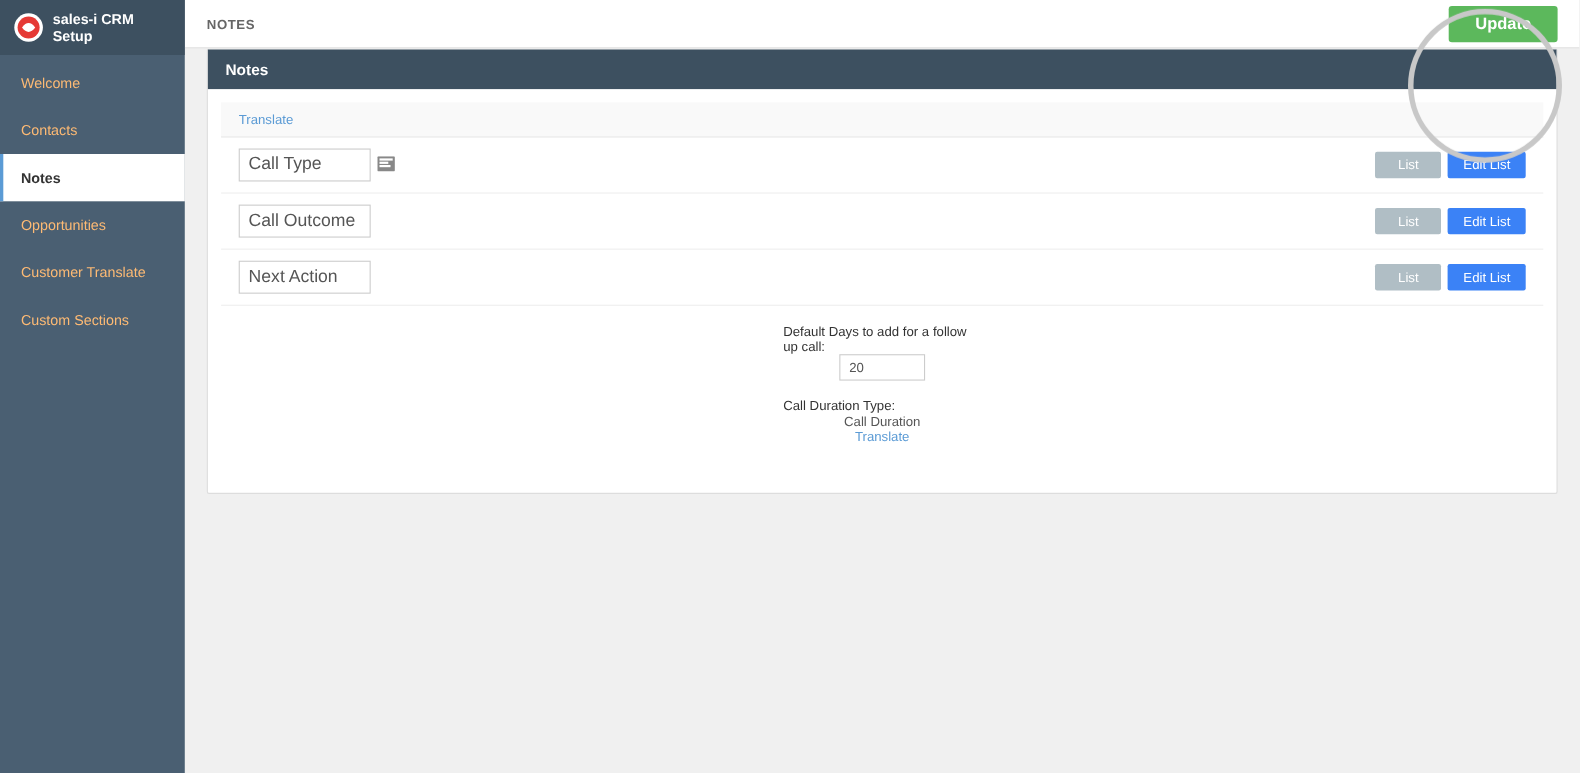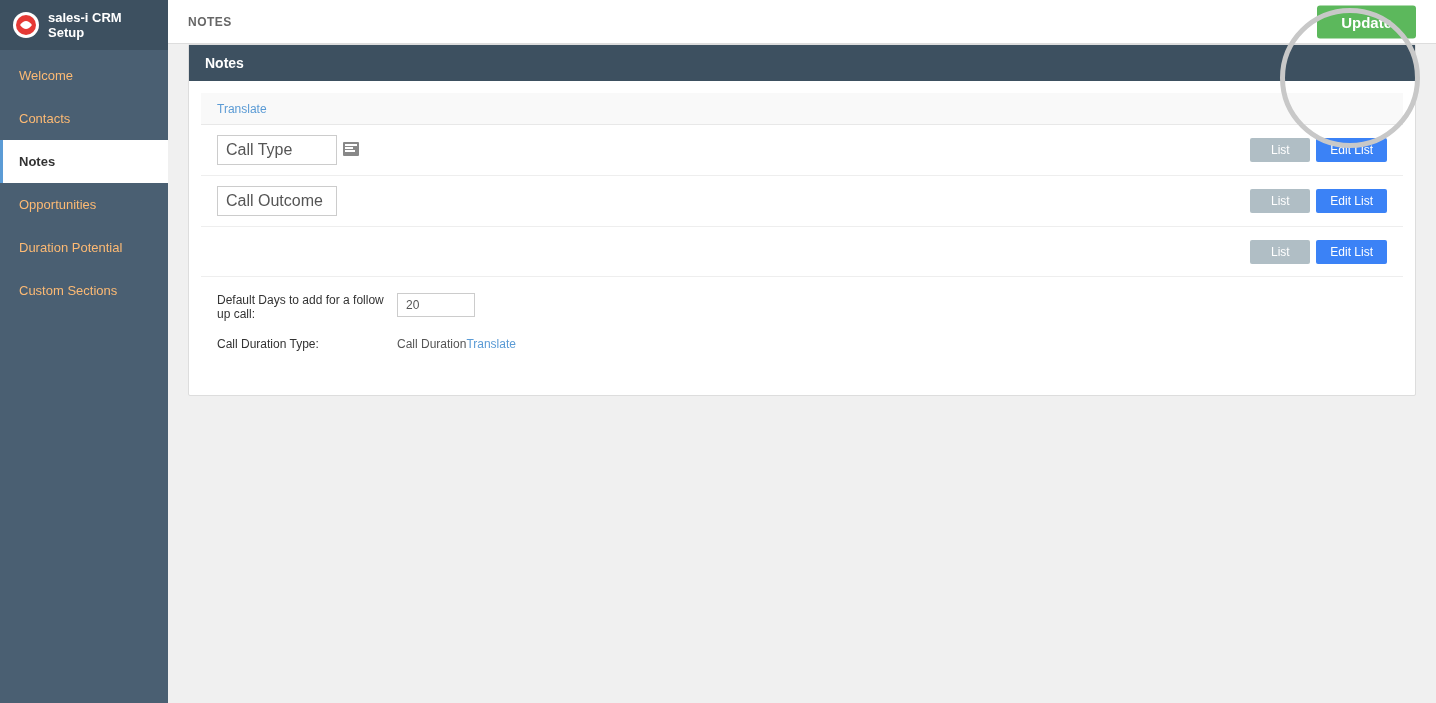--- a/index.html
+++ b/index.html
@@ -178,22 +178,23 @@
       border-radius: 2px;
       min-width: 70px;
     }
 
     
     .extra-fields {
       padding: 16px 16px;
     }
     .extra-field-row {
       display: flex;
-      align-items: flex-start;
+      align-items: center;
       margin-bottom: 16px;
+      flex-direction: column;
     }
     .extra-field-label {
       font-size: 12px;
       color: #333;
       width: 180px;
       flex-shrink: 0;
     }
     .extra-field-input {
       border: 1px solid #ccc;
       padding: 4px 8px;
@@ -252,21 +253,21 @@
     <div class="sidebar-item">
       <span>Contacts</span>
     </div>
     <div class="sidebar-item active">
       <span>Notes</span>
     </div>
     <div class="sidebar-item">
       <span>Opportunities</span>
     </div>
     <div class="sidebar-item">
-      <span>Duration Potential</span>
+      <span>Customer Translate</span>
     </div>
     <div class="sidebar-item">
       <span>Custom Sections</span>
     </div>
   </nav>
 </div>
 
 <div class="main">
 
   <div class="topbar">
@@ -310,20 +311,23 @@
           <div class="field-label-wrap">
             <div class="field-label-box">Call Outcome</div>
           </div>
           <div class="field-actions">
             <button class="btn-list">List</button>
             <button class="btn-edit-list">Edit List</button>
           </div>
         </div>
 
         <div class="field-row">
+          <div class="field-label-wrap">
+            <div class="field-label-box">Next Action</div>
+          </div>
           <div class="field-actions">
             <button class="btn-list">List</button>
             <button class="btn-edit-list">Edit List</button>
           </div>
         </div>
 
         <div class="extra-fields">
 
           <div class="extra-field-row">
             <span class="extra-field-label">Default Days to add for a follow up call:</span>

